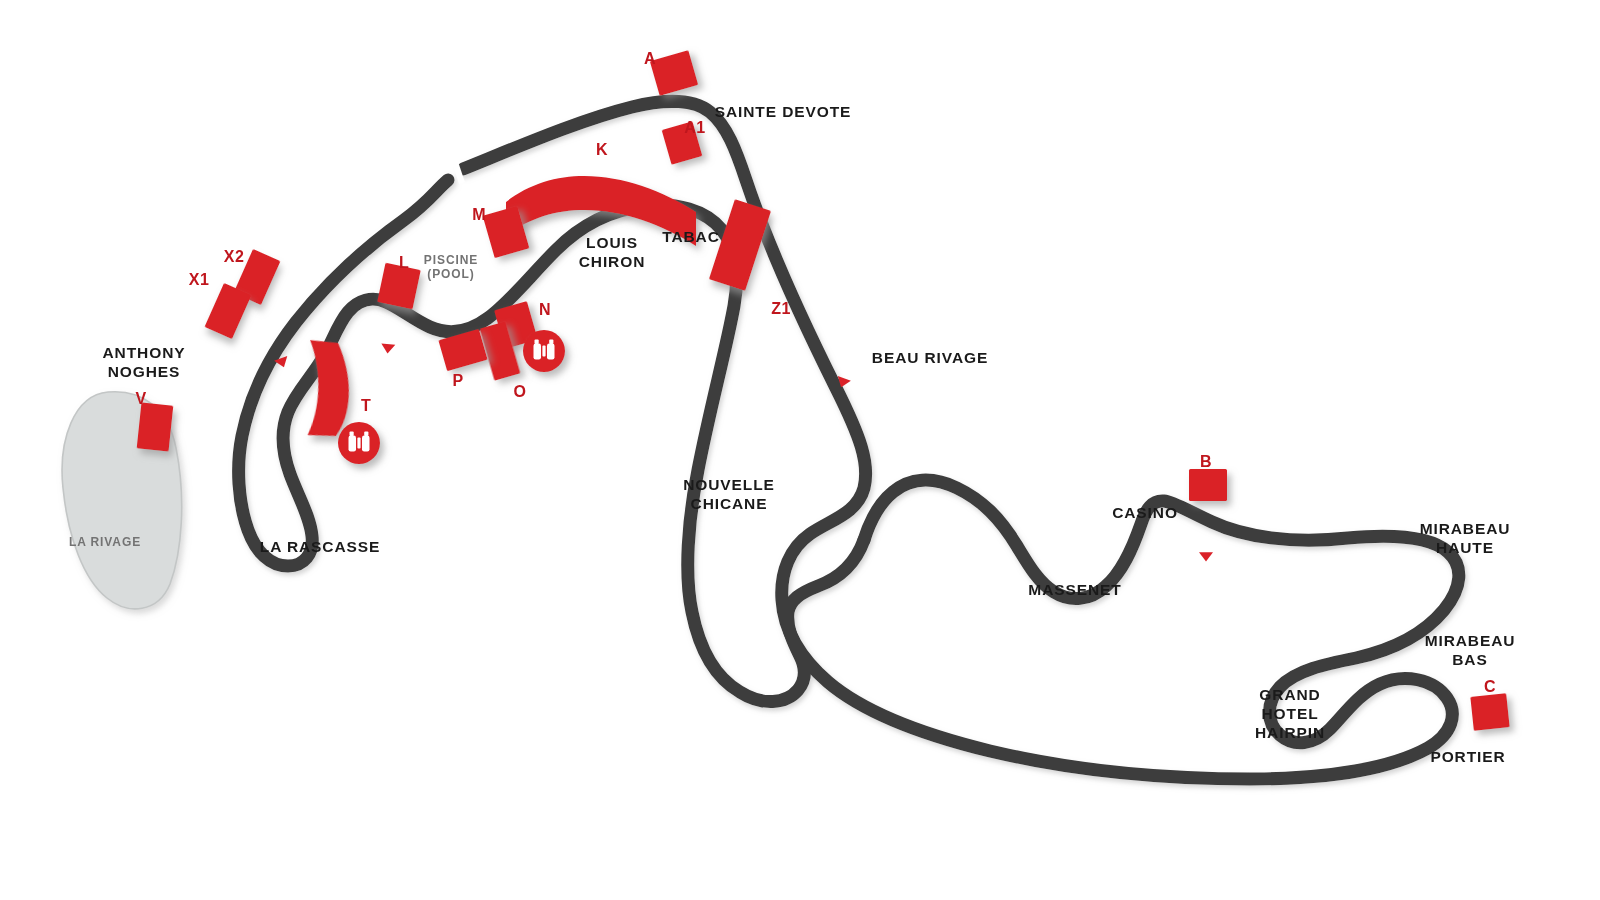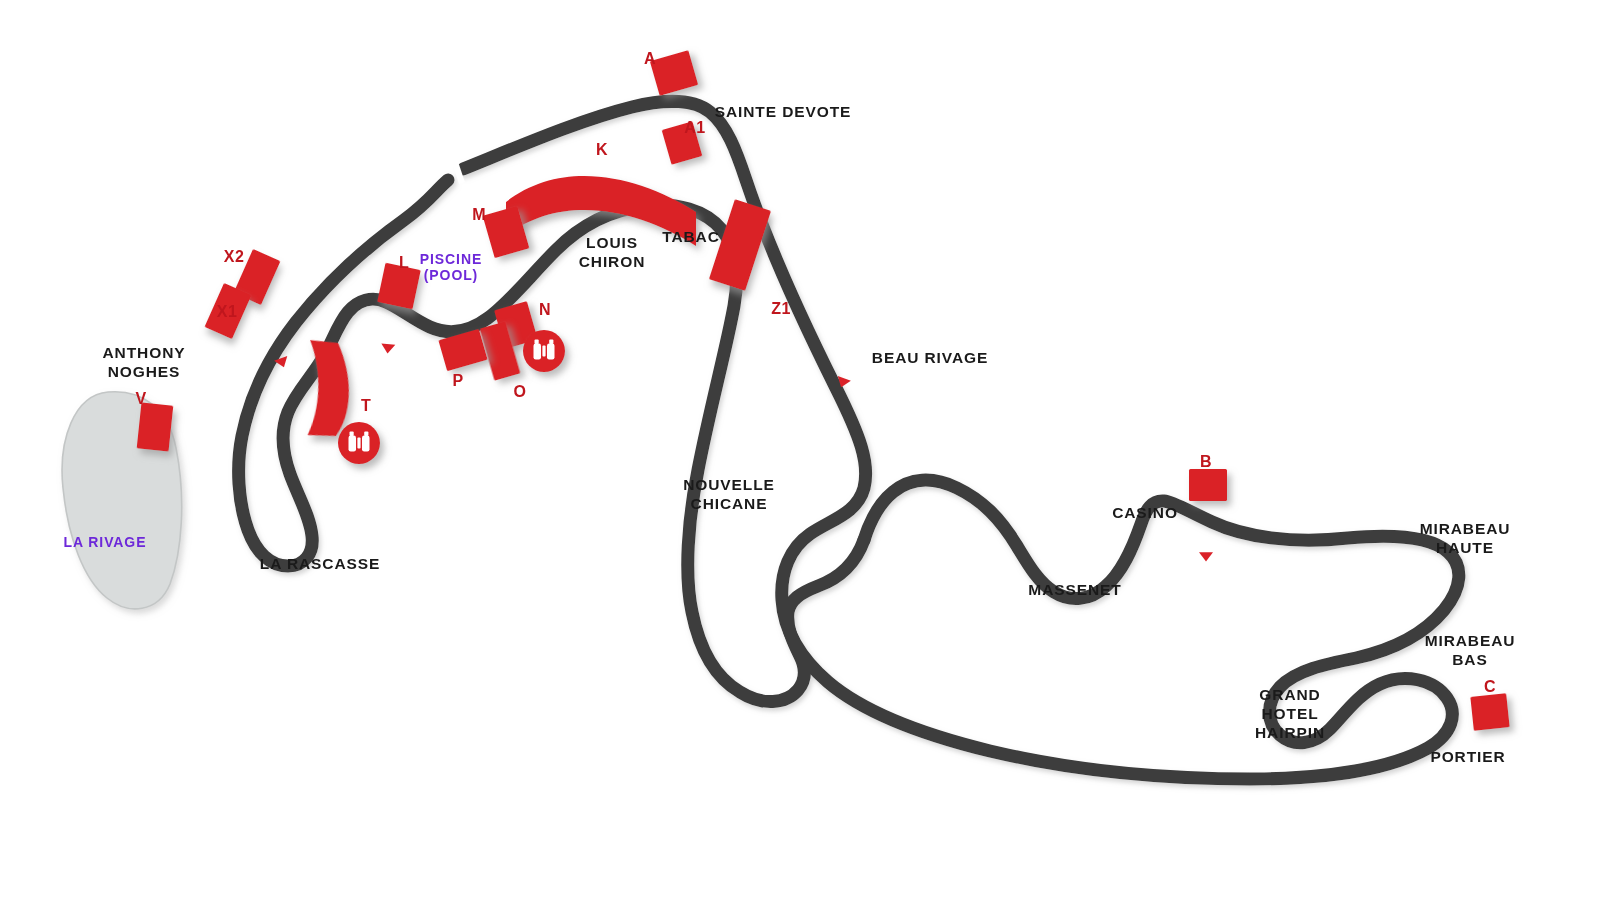--- a/index.html
+++ b/index.html
@@ -47,24 +47,24 @@
     font-family: "Liberation Sans", sans-serif;
     font-weight: bold;
     font-size: 16px;
     letter-spacing: 0.4px;
     white-space: nowrap;
     transform: translate(-50%, -50%);
     user-select: none;
   }
   .area-label {
     position: absolute;
-    color: #6d28d9;
+    color: #737373;
     font-family: "Liberation Sans", sans-serif;
     font-weight: bold;
-    font-size: 14px;
+    font-size: 12px;
     letter-spacing: 0.9px;
     white-space: pre;
     text-align: center;
     transform: translate(-50%, -50%);
     user-select: none;
   }
 </style>
 </head>
 <body>
 
@@ -286,38 +286,38 @@
 (POOL)</div>
       <div class="corner-label" style="left: 144px; top: 362px;">ANTHONY
 NOGHES</div>
       <div class="corner-label" style="left: 930px; top: 357px;">BEAU RIVAGE</div>
       <div class="corner-label" style="left: 729px; top: 494px;">NOUVELLE
 CHICANE</div>
       <div class="corner-label" style="left: 1145px; top: 512px;">CASINO</div>
       <div class="area-label" style="left: 105px; top: 542px;">LA RIVAGE</div>
       <div class="corner-label" style="left: 1465px; top: 538px;">MIRABEAU
 HAUTE</div>
-      <div class="corner-label" style="left: 320px; top: 563px;">LA RASCASSE</div>
+      <div class="corner-label" style="left: 320px; top: 546px;">LA RASCASSE</div>
       <div class="corner-label" style="left: 1075px; top: 589px;">MASSENET</div>
       <div class="corner-label" style="left: 1470px; top: 650px;">MIRABEAU
 BAS</div>
       <div class="corner-label" style="left: 1290px; top: 713px;">GRAND
 HOTEL
 HAIRPIN</div>
       <div class="corner-label" style="left: 1468px; top: 756px;">PORTIER</div>
     </div>
   <div id="stand-label-layer">
       <div class="stand-label" style="left: 650px; top: 59px;">A</div>
       <div class="stand-label" style="left: 695px; top: 128px;">A1</div>
       <div class="stand-label" style="left: 602px; top: 150px;">K</div>
       <div class="stand-label" style="left: 479px; top: 215px;">M</div>
       <div class="stand-label" style="left: 234px; top: 257px;">X2</div>
       <div class="stand-label" style="left: 404px; top: 263px;">L</div>
       <div class="stand-label" style="left: 781px; top: 309px;">Z1</div>
-      <div class="stand-label" style="left: 199px; top: 312px; margin-left: 28px;">X1</div>
+      <div class="stand-label" style="left: 199px; top: 280px;">X1</div>
       <div class="stand-label" style="left: 545px; top: 310px;">N</div>
       <div class="stand-label" style="left: 520px; top: 392px;">O</div>
       <div class="stand-label" style="left: 458px; top: 381px;">P</div>
       <div class="stand-label" style="left: 141px; top: 399px;">V</div>
       <div class="stand-label" style="left: 366px; top: 406px;">T</div>
       <div class="stand-label" style="left: 1206px; top: 462px;">B</div>
       <div class="stand-label" style="left: 1490px; top: 687px;">C</div>
     </div>
 
 </div>

